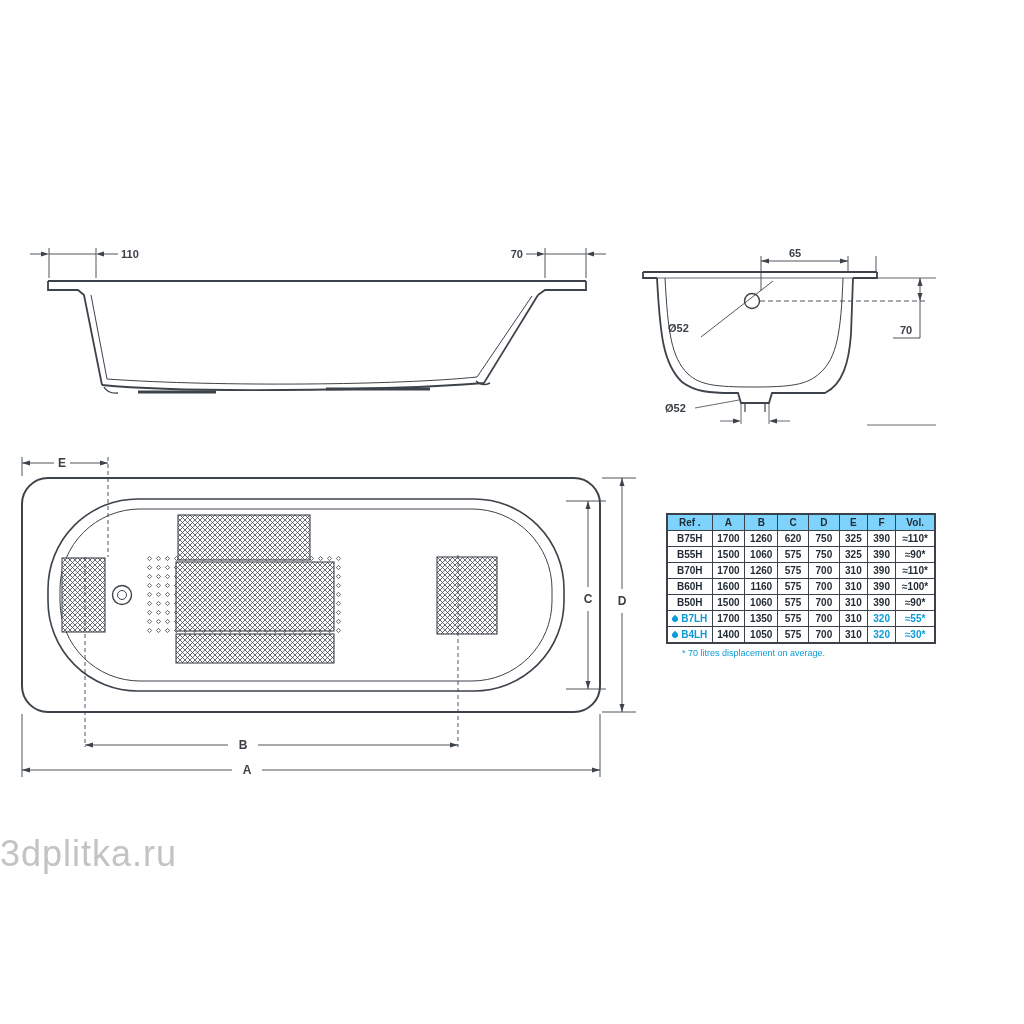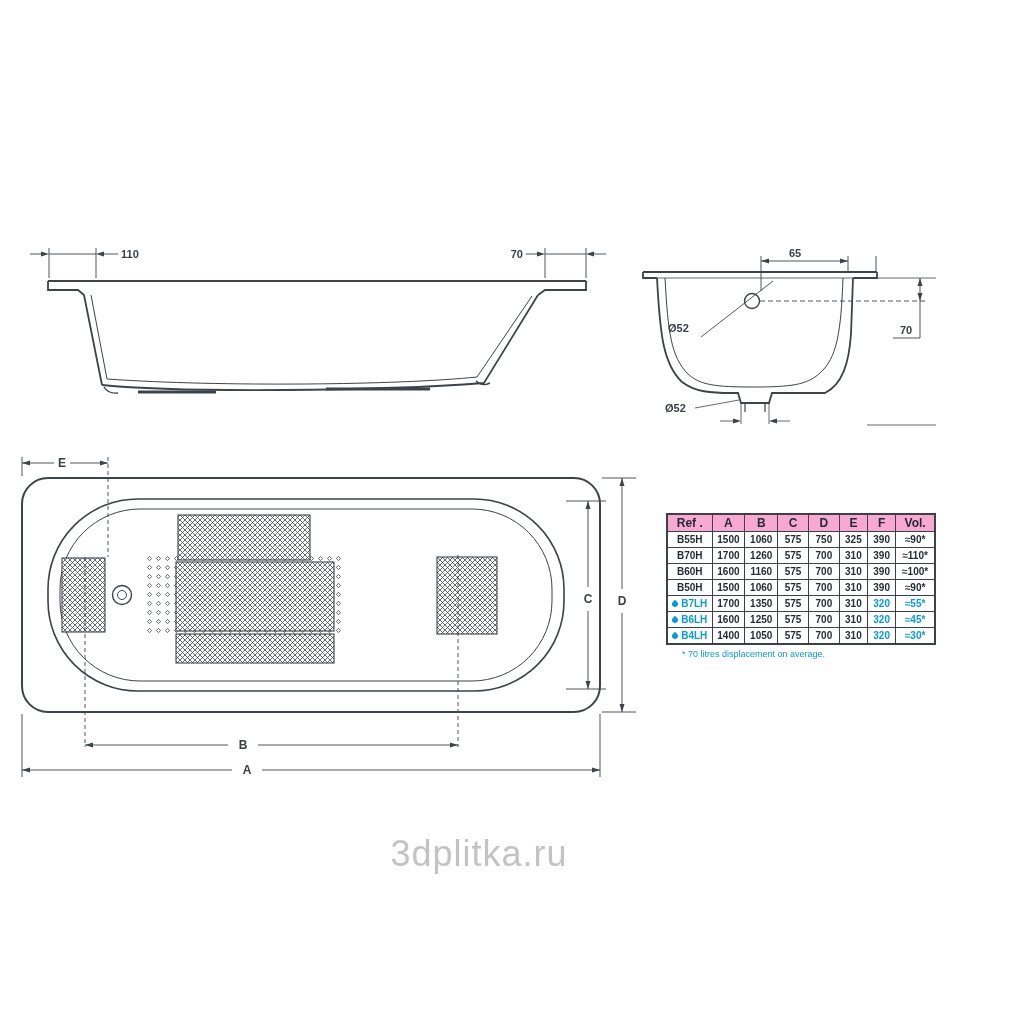--- a/index.html
+++ b/index.html
@@ -9,31 +9,31 @@
   svg text{font-family:"Liberation Sans","DejaVu Sans",sans-serif;fill:#3a4046;}
   .dimnum{font-size:11px;font-weight:bold;}
   .dimletter{font-size:12px;font-weight:bold;}
 
   
   .spec-table{position:absolute;left:666px;top:513px;}
   .spec-table table{border-collapse:collapse;border:2px solid #3a4149;
       font-size:10px;font-weight:bold;color:#222c36;}
   .spec-table th,.spec-table td{border:1px solid #3a4149;text-align:center;
       padding:1px 2px;height:13px;white-space:nowrap;}
-  .spec-table th{background:#f9a8d4;font-size:12px;}
+  .spec-table th{background:#7dd3fc;font-size:10px;}
   .col-ref{width:42px;} .col-num{width:31px;} .col-sm{width:27px;} .col-vol{width:38px;}
   .ref-cell{position:relative;}
   tr.hl .ref-cell,tr.hl .f-cell,tr.hl .vol-cell{color:#0a9bd7;}
   .drop{display:inline-block;width:6px;height:6px;background:#0a9bd7;
         border-radius:0 50% 50% 50%;transform:rotate(45deg);
         margin-right:3px;vertical-align:middle;}
   .footnote{margin-top:4px;font-size:9px;color:#0a9bd7;font-weight:normal;text-align:left;margin-left:16px;}
 
-  .watermark{position:absolute;left:0;right:0;top:833px;text-align:center;
-      font-size:36px;color:#c3c3c3;letter-spacing:1px;padding-left:22px;}
+  .watermark{position:absolute;left:0;right:0;top:833px;text-align:left;
+      font-size:36px;color:#c3c3c3;letter-spacing:1px;}
 </style>
 </head>
 <body>
 
 <div id="canvas">
 
   <svg style="left:20px;top:235px;" width="580" height="185" viewBox="0 0 580 185">
     <g stroke="#3d434a" fill="none">
       <g stroke-width="1.8">
         <path d="M28,46 H566"></path>
@@ -214,20 +214,30 @@
             <th class="col-num">B</th>
             <th class="col-num">C</th>
             <th class="col-num">D</th>
             <th class="col-sm">E</th>
             <th class="col-sm">F</th>
             <th class="col-vol">Vol.</th>
           </tr>
       </thead>
       <tbody>
           <tr>
+            <td class="ref-cell"><span>B75H</span></td>
+            <td>1700</td>
+            <td>1260</td>
+            <td>620</td>
+            <td>750</td>
+            <td>325</td>
+            <td class="f-cell">390</td>
+            <td class="vol-cell">≈110*</td>
+          </tr>
+          <tr>
             <td class="ref-cell"><span>B55H</span></td>
             <td>1500</td>
             <td>1060</td>
             <td>575</td>
             <td>750</td>
             <td>325</td>
             <td class="f-cell">390</td>
             <td class="vol-cell">≈90*</td>
           </tr>
           <tr>
@@ -264,30 +274,20 @@
             <td class="ref-cell"><span class="drop"></span><span>B7LH</span></td>
             <td>1700</td>
             <td>1350</td>
             <td>575</td>
             <td>700</td>
             <td>310</td>
             <td class="f-cell">320</td>
             <td class="vol-cell">≈55*</td>
           </tr>
           <tr class="hl">
-            <td class="ref-cell"><span class="drop"></span><span>B6LH</span></td>
-            <td>1600</td>
-            <td>1250</td>
-            <td>575</td>
-            <td>700</td>
-            <td>310</td>
-            <td class="f-cell">320</td>
-            <td class="vol-cell">≈45*</td>
-          </tr>
-          <tr class="hl">
             <td class="ref-cell"><span class="drop"></span><span>B4LH</span></td>
             <td>1400</td>
             <td>1050</td>
             <td>575</td>
             <td>700</td>
             <td>310</td>
             <td class="f-cell">320</td>
             <td class="vol-cell">≈30*</td>
           </tr>
         </tbody>

